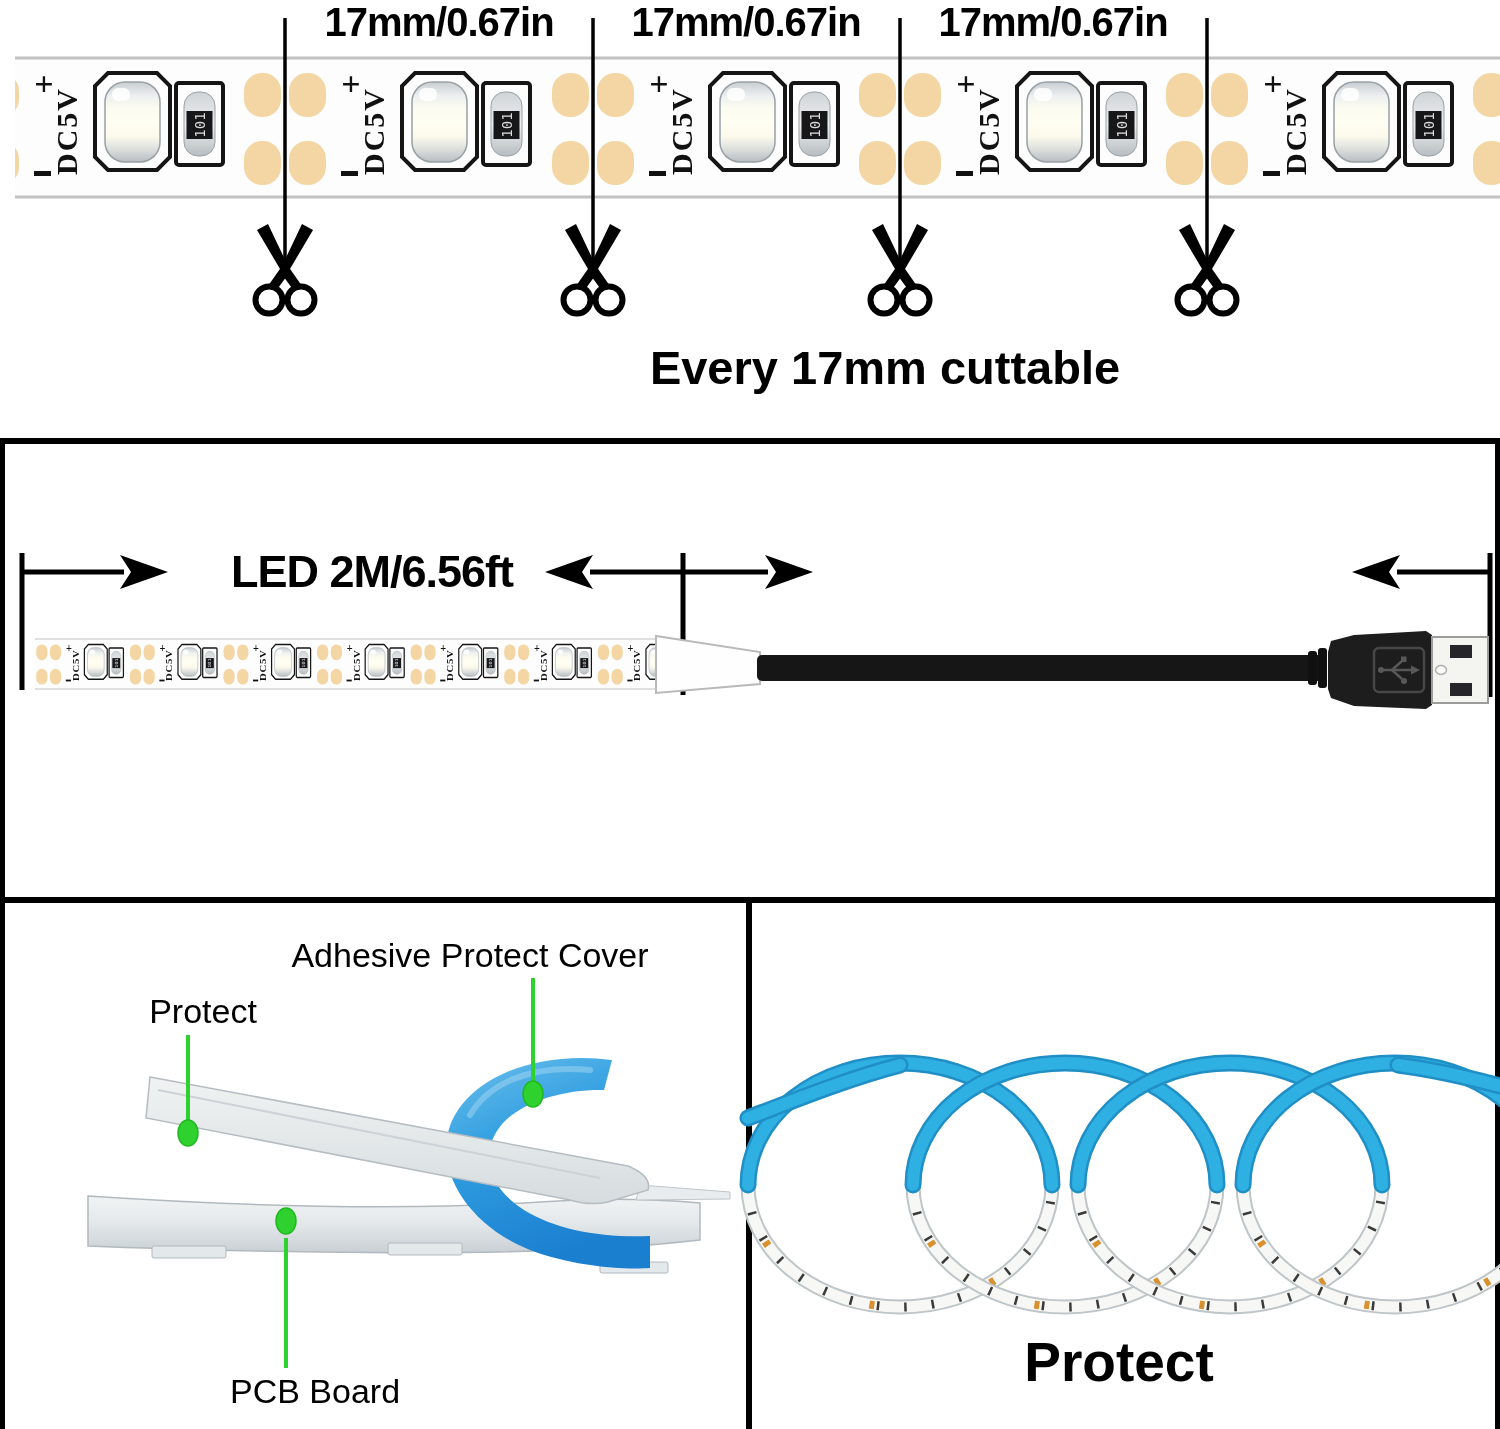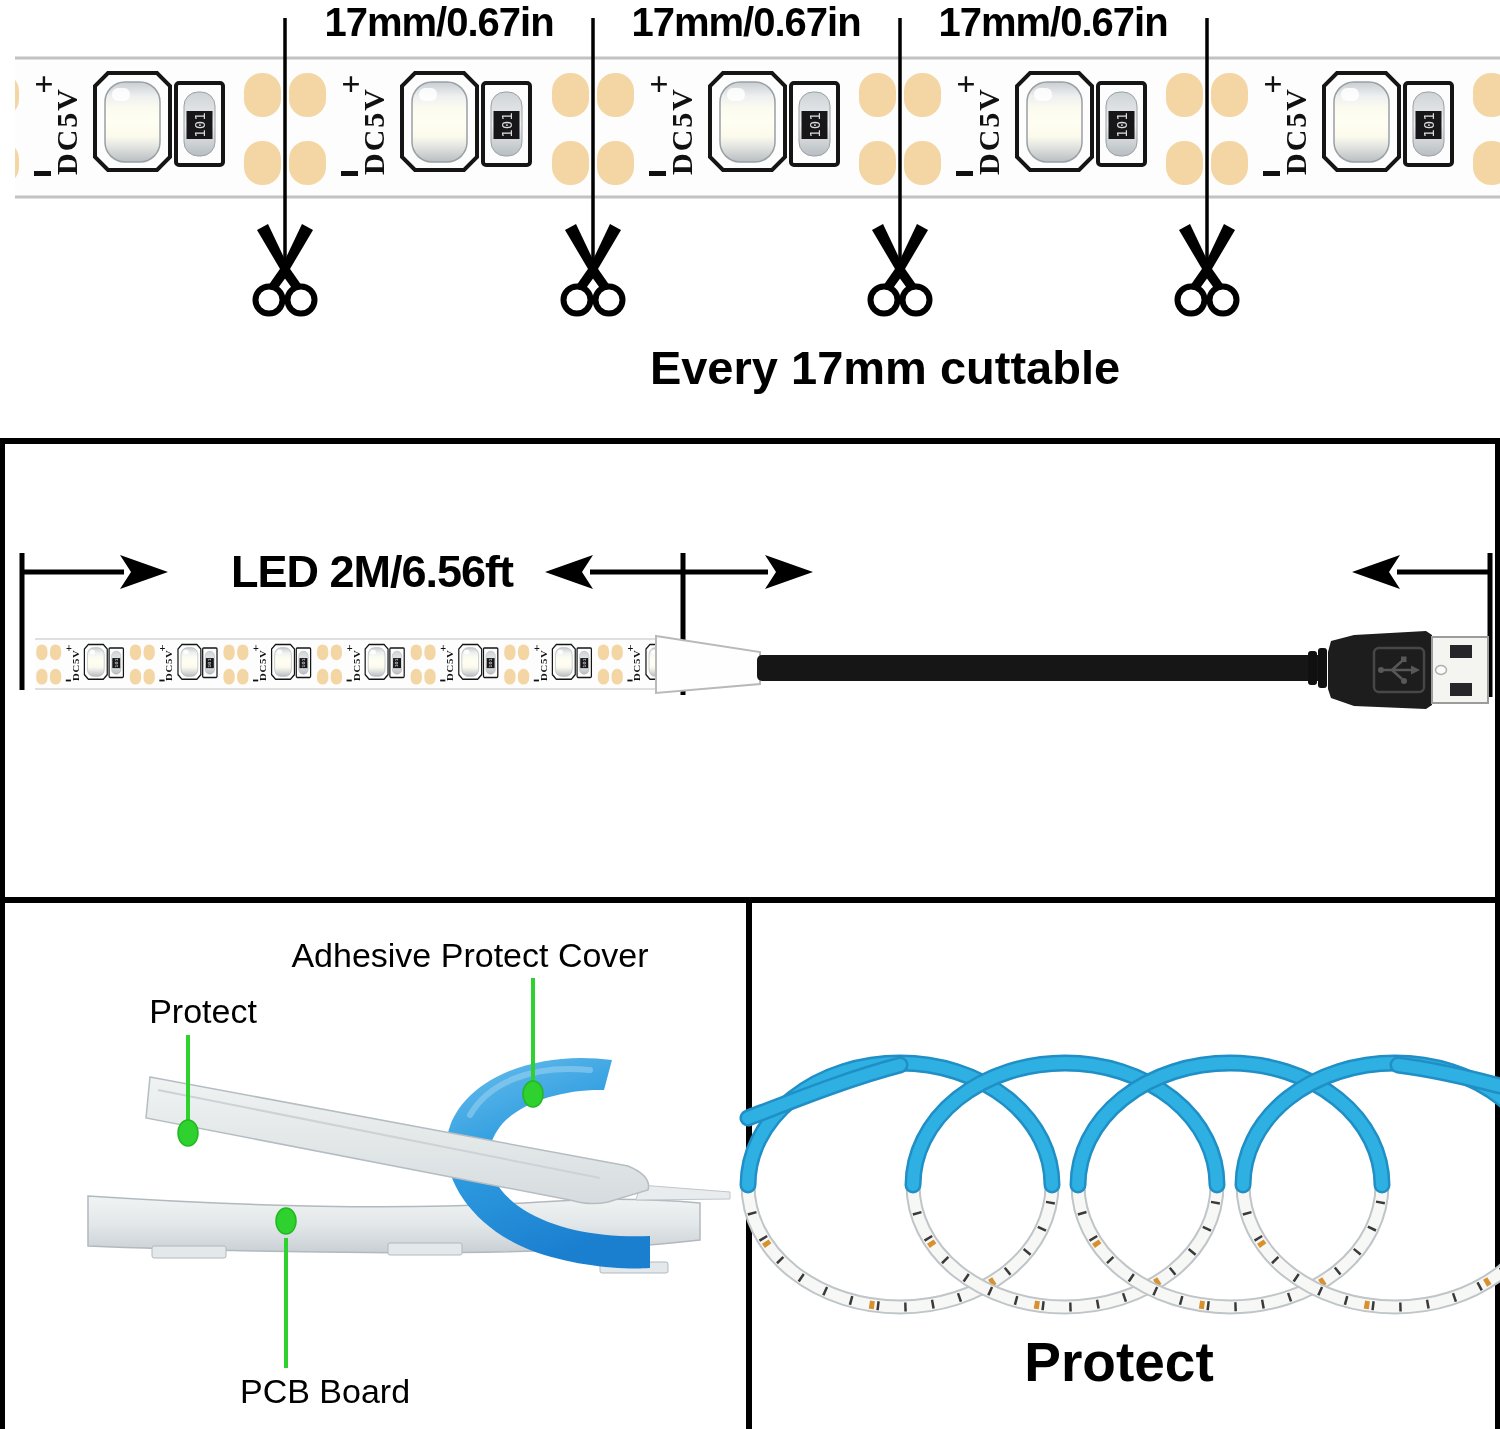--- a/index.html
+++ b/index.html
@@ -443,17 +443,17 @@
           </g>
         <path d="M748,218 C800,198 850,178 900,165" stroke="#1f8fc6" stroke-width="17"></path>
         <path d="M748,218 C800,198 850,178 900,165" stroke="#2fb0e2" stroke-width="12"></path>
         <path d="M1500,186 C1462,176 1430,169 1398,165" stroke="#1f8fc6" stroke-width="17"></path>
         <path d="M1500,186 C1462,176 1430,169 1398,165" stroke="#2fb0e2" stroke-width="12"></path>
       </g>
     </svg>
 
     <div class="lbl anno-lbl" style="left:470px;top:36px;">Adhesive Protect Cover</div>
     <div class="lbl anno-lbl" style="left:203px;top:92px;">Protect</div>
-    <div class="lbl anno-lbl" style="left:325px;top:472px;">PCB Board</div>
+    <div class="lbl anno-lbl" style="left:315px;top:472px;">PCB Board</div>
     <div class="lbl flex-lbl" style="left:1119px;top:430px;">Protect</div>
   </div>
 
 </div>
 
 </body></html>

